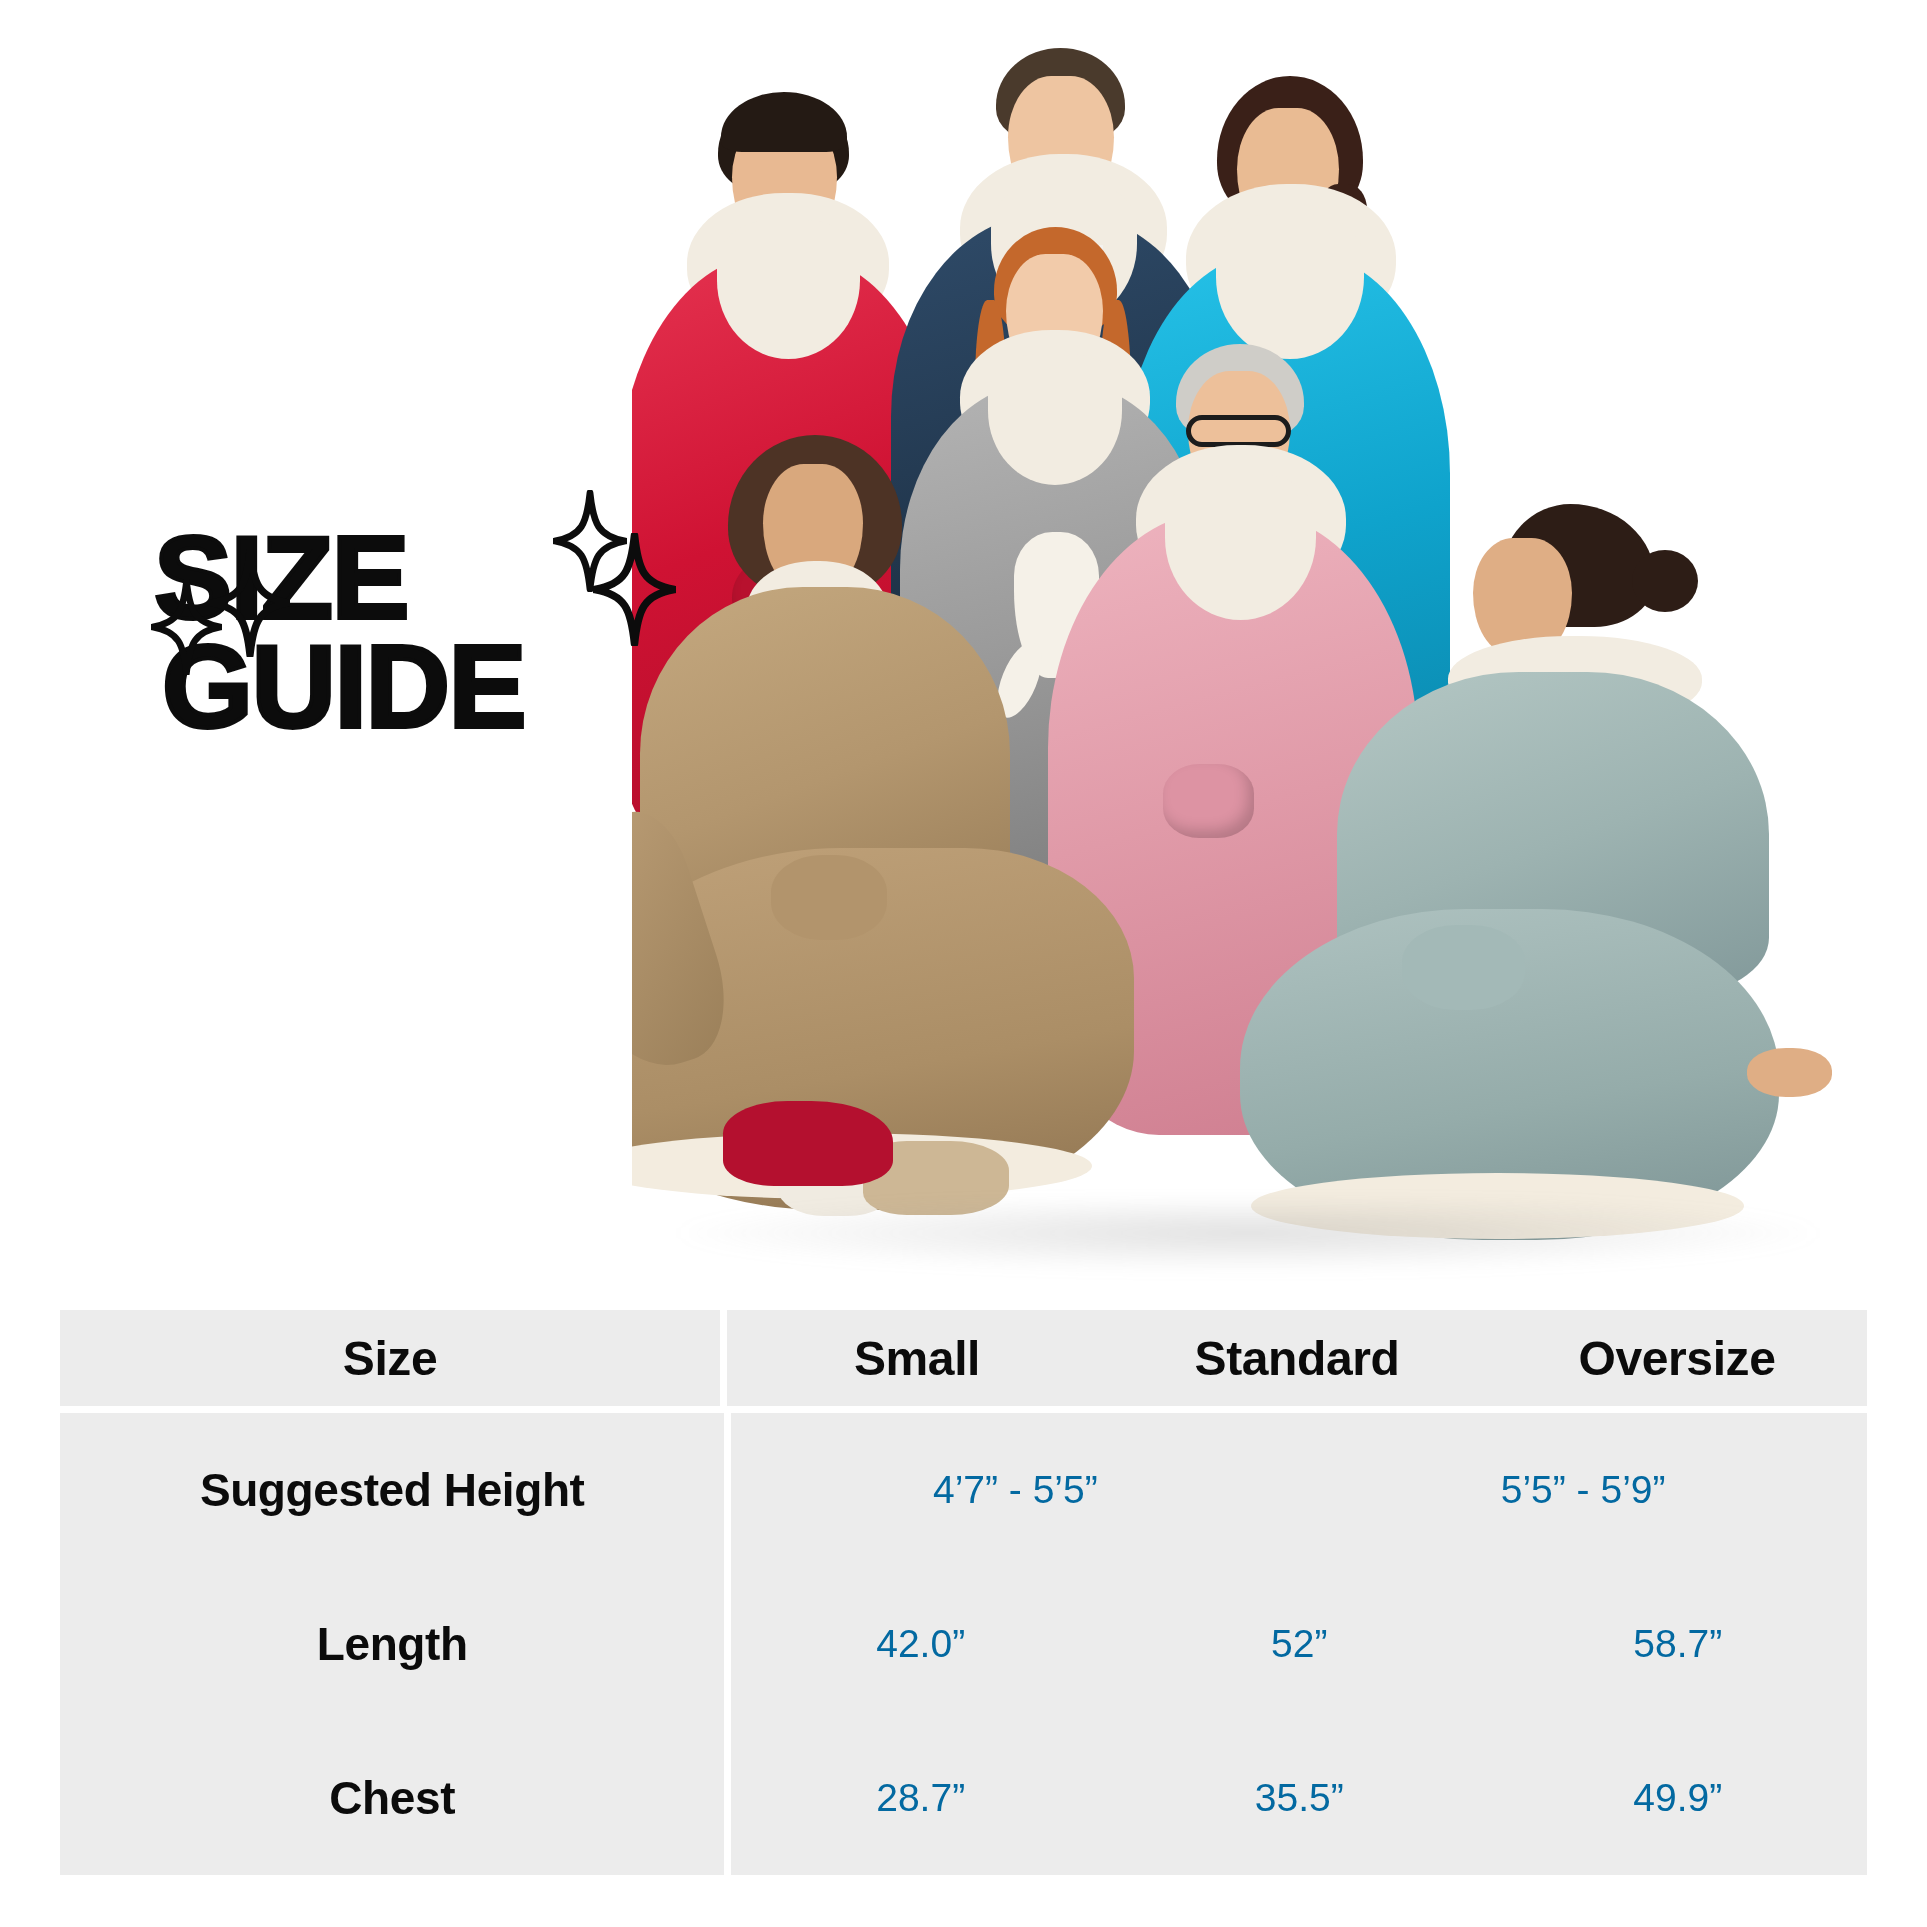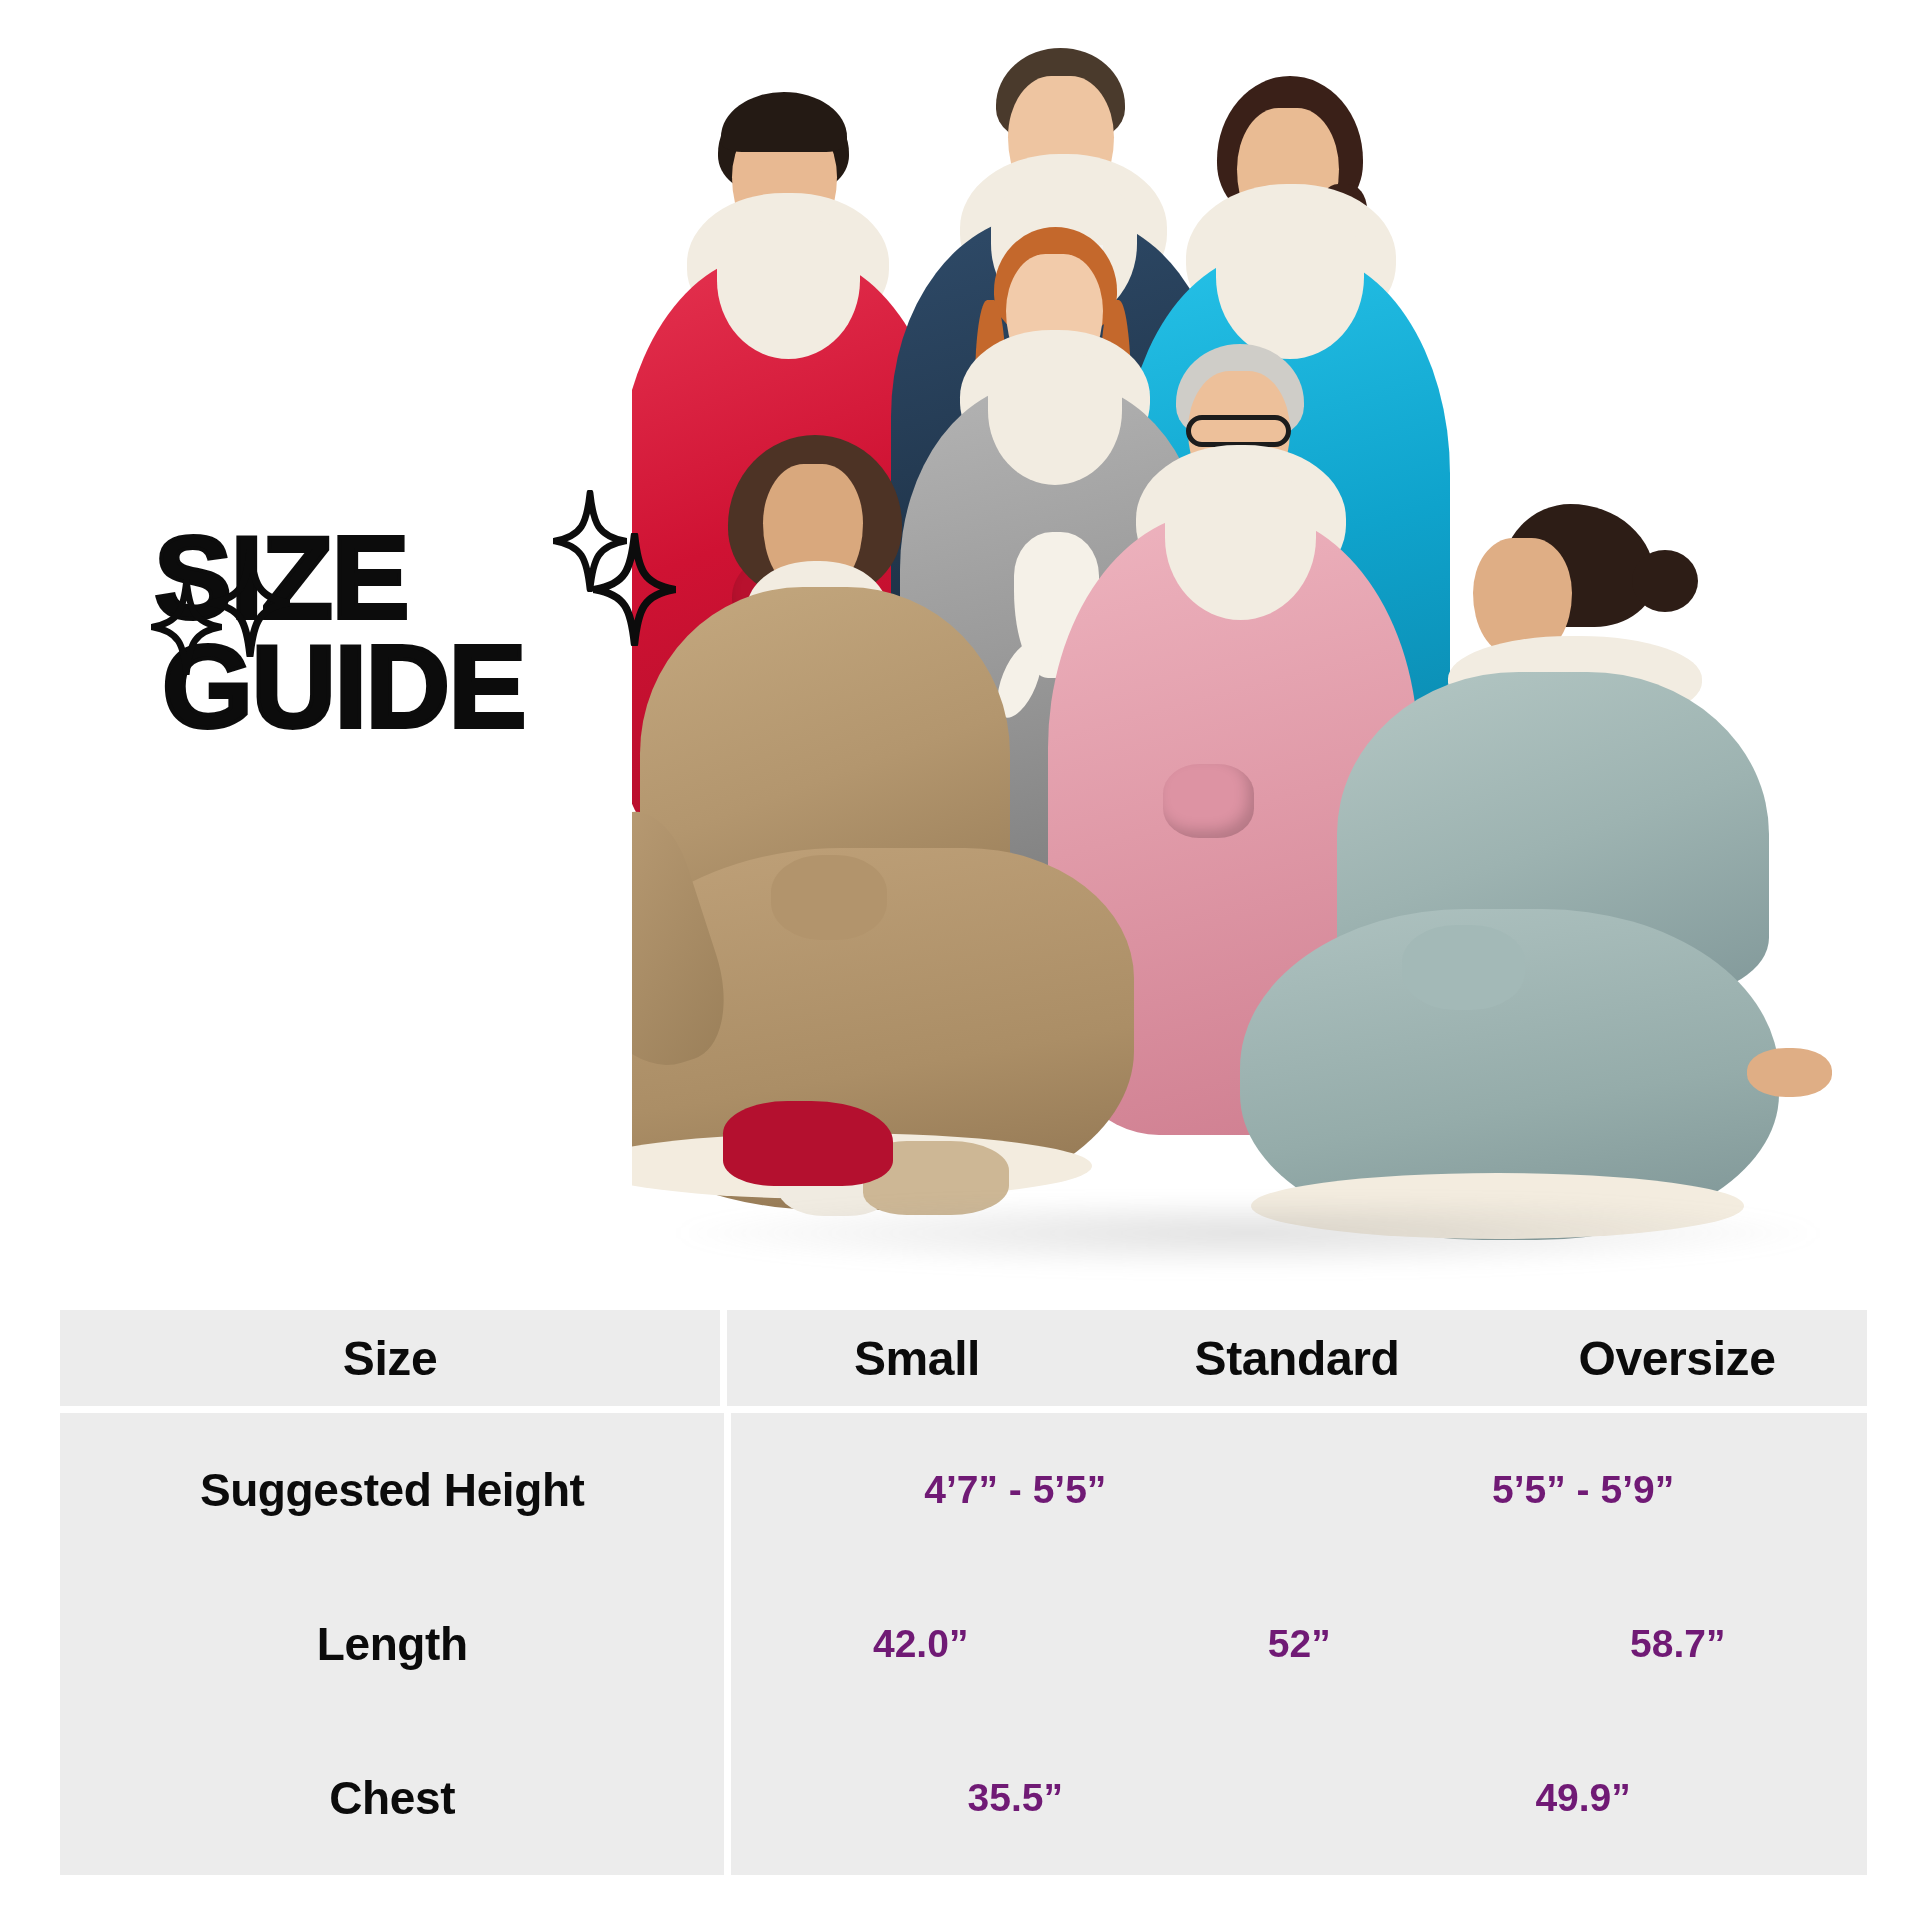--- a/index.html
+++ b/index.html
@@ -70,21 +70,21 @@
 
   .hdr .cell{height:96px;}
   .hdr{margin-bottom:7px;}
   .hdr .htext{
     font-weight:900;font-size:48px;color:#0b0b0b;letter-spacing:-0.4px;
   }
   .rowtext{
     font-weight:900;font-size:46px;color:#0b0b0b;letter-spacing:-0.4px;
   }
   .valtext{
-    font-weight:700;font-size:39px;color:#701a75;letter-spacing:0px;
+    font-weight:400;font-size:39px;color:#0369a1;letter-spacing:0px;
   }
   .bodygrid{
     width:100%;
   }
   .brow{display:flex;width:100%;}
   .brow .c-label{height:154px;display:flex;align-items:center;justify-content:center;background:#ececec;}
   .brow .c-val{height:154px;background:#ececec;}
 </style>
 </head>
 <body>
@@ -253,20 +253,23 @@
             </div>
         </div>
       </div>
 
       <div class="brow">
         <div class="c-label" style="border-right:7px solid #fff;">
           <span class="rowtext">Chest</span>
         </div>
         <div class="c-val">
           <div class="sub">
+              <span class="valtext">28.7”</span>
+            </div>
+          <div class="sub">
               <span class="valtext">35.5”</span>
             </div>
           <div class="sub">
               <span class="valtext">49.9”</span>
             </div>
         </div>
       </div>
 
     </div>
   </div>

